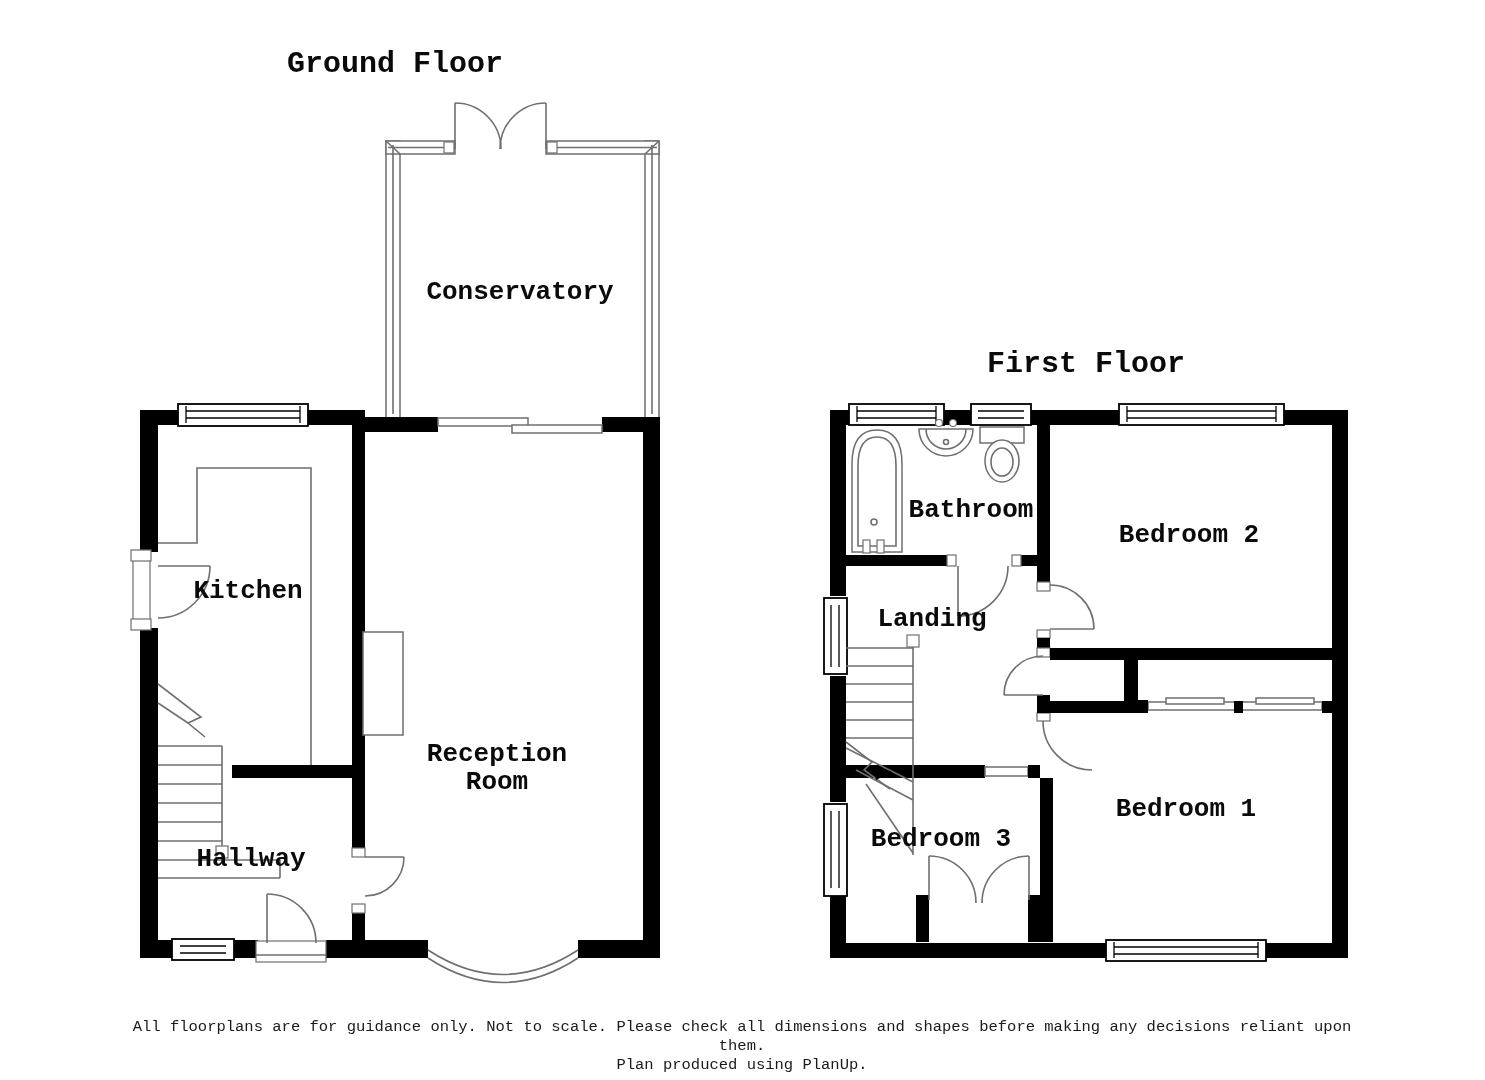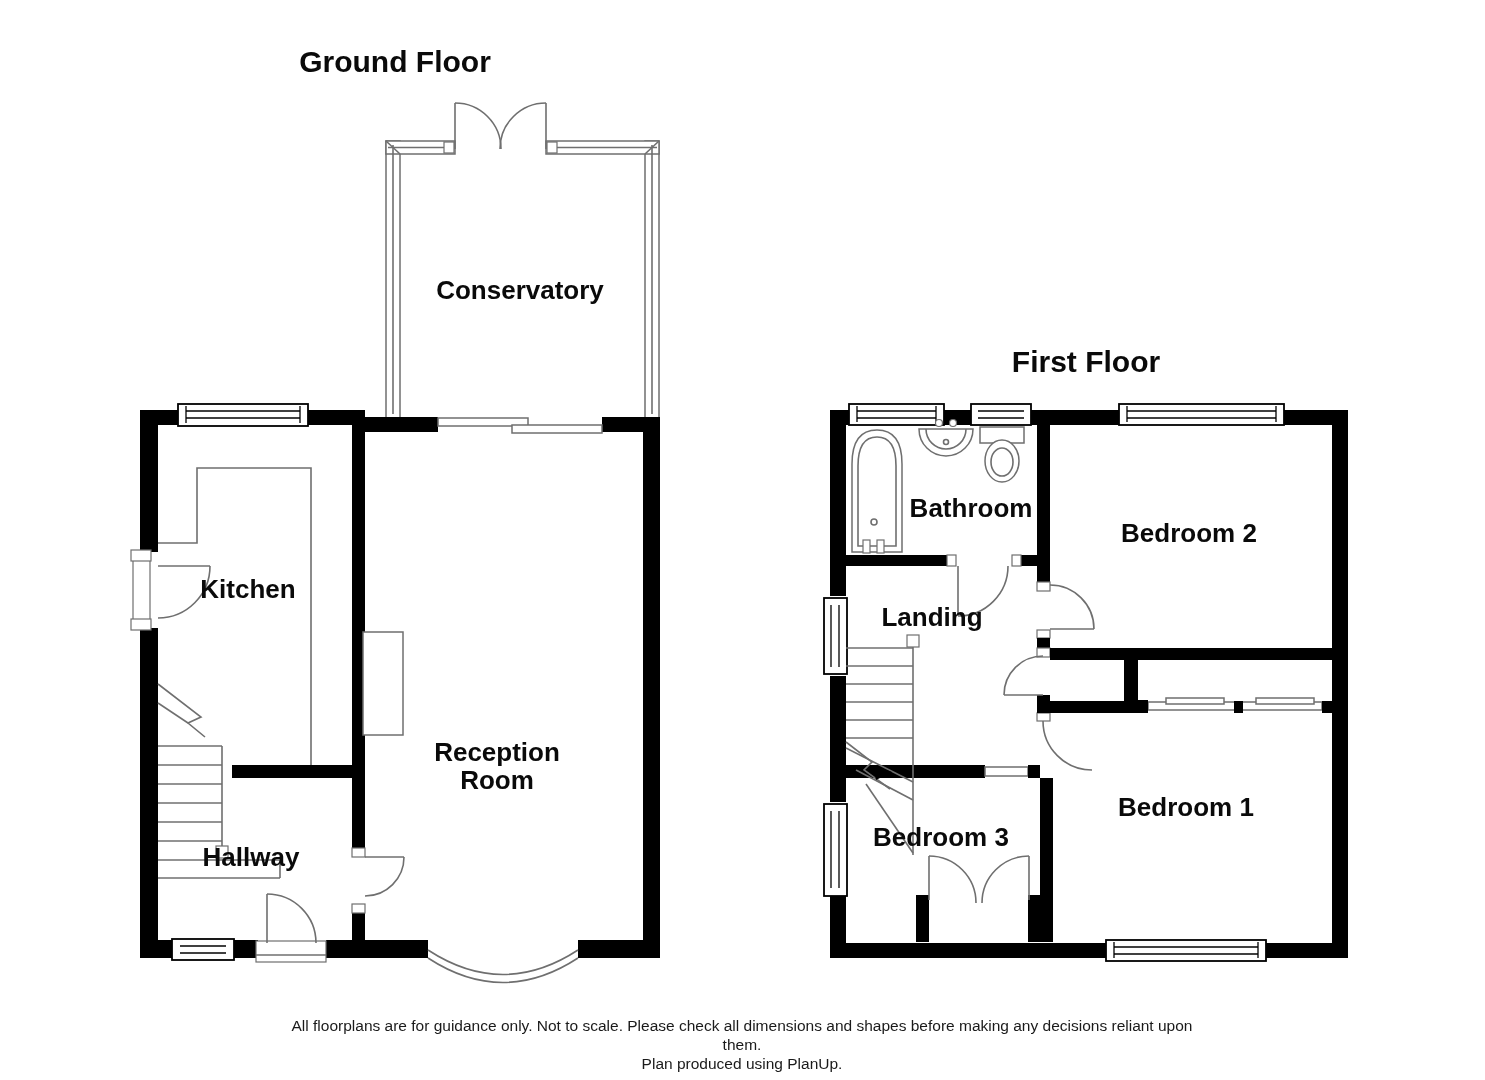--- a/index.html
+++ b/index.html
@@ -1,17 +1,17 @@
 <!DOCTYPE html>
 <html style="--wall: #000000; --thin_line: #6f6f6f; --background: #ffffff;"><head>
 <meta charset="utf-8">
 <style>
   html,body{margin:0;padding:0;background:#fff;}
   .page{position:relative;width:1485px;height:1080px;background:var(--background,#fff);
-        font-family:Liberation Sans, sans-serif;overflow:hidden;}
+        font-family:Liberation Mono, monospace;overflow:hidden;}
   svg{position:absolute;left:0;top:0;}
   .wall{fill:var(--wall,#000);stroke:none;}
   .tline{fill:none;stroke:var(--thin_line,#6f6f6f);stroke-width:1.6;}
   .tbox{fill:#fff;stroke:var(--thin_line,#6f6f6f);stroke-width:1.5;}
   .jamb{fill:#fff;stroke:var(--thin_line,#6f6f6f);stroke-width:1.2;}
   .wbox{fill:#fff;stroke:var(--wall,#000);stroke-width:1.8;}
   .wline{fill:none;stroke:var(--wall,#000);stroke-width:1.3;}
   .arrow{fill:var(--wall,#000);stroke:none;}
   text.title{font-weight:bold;font-size:30px;fill:#0a0a0a;text-anchor:middle;}
   text.room{font-weight:bold;font-size:26px;fill:#0a0a0a;text-anchor:middle;}

